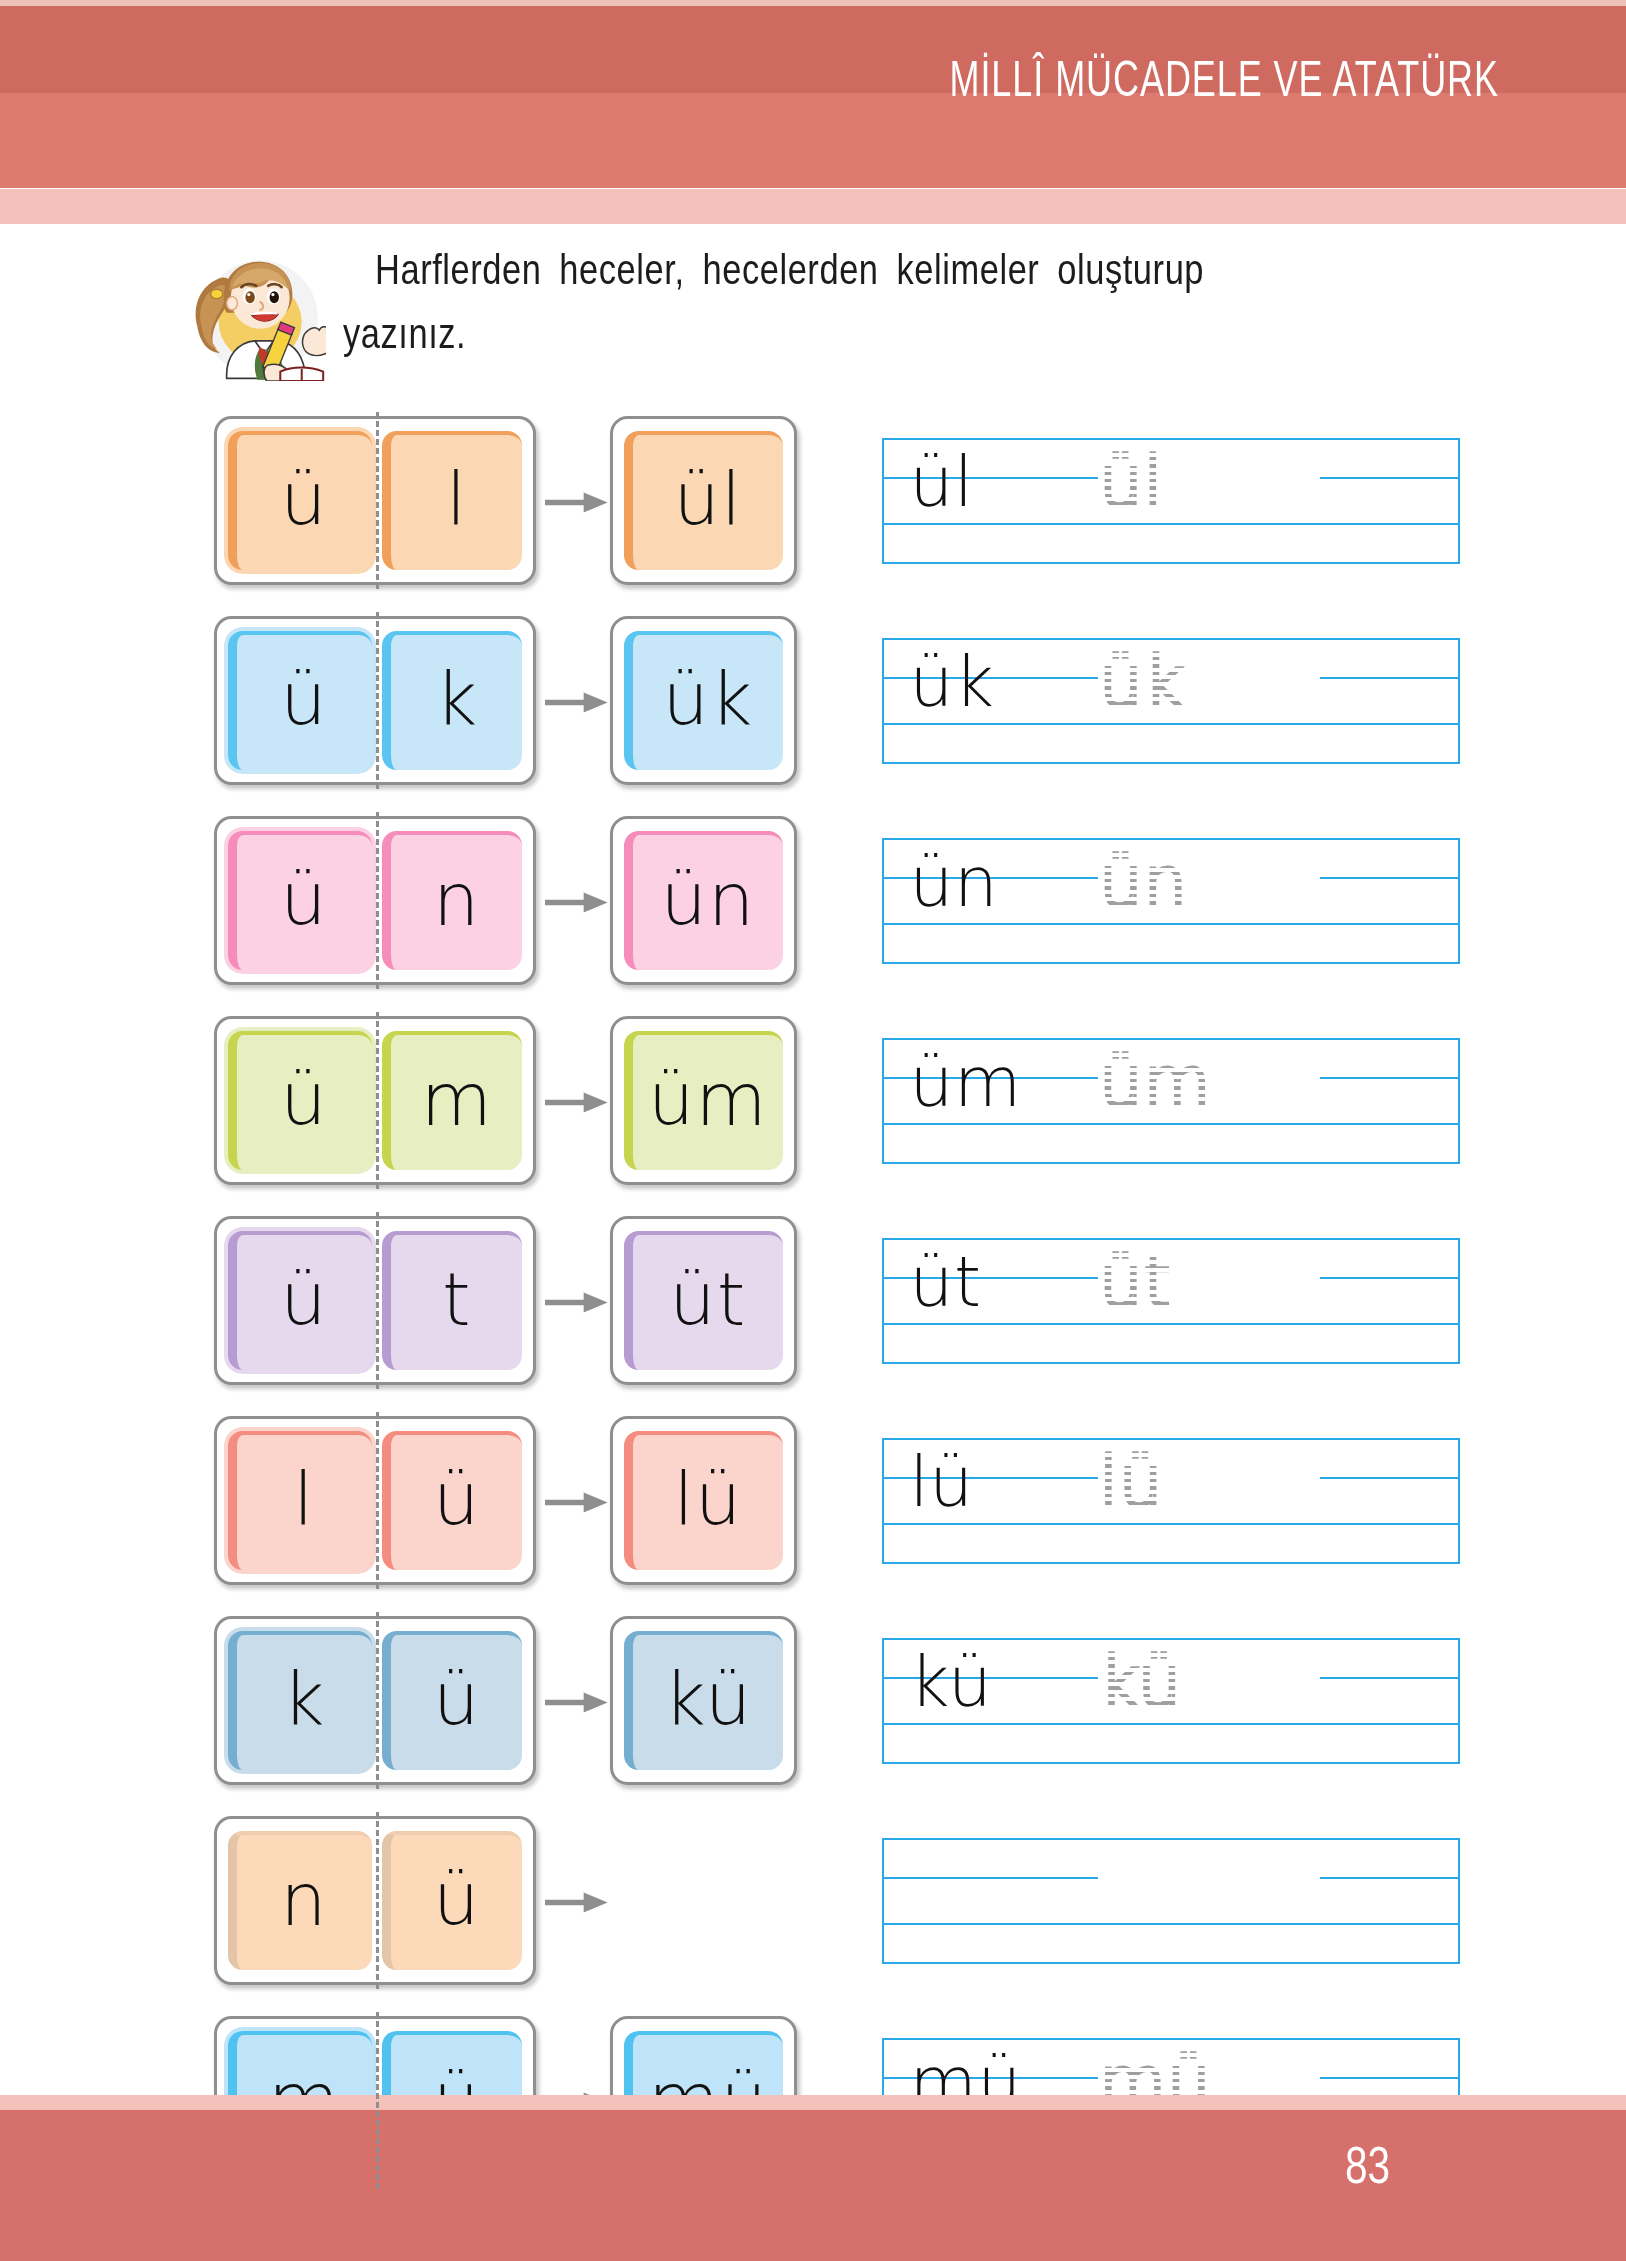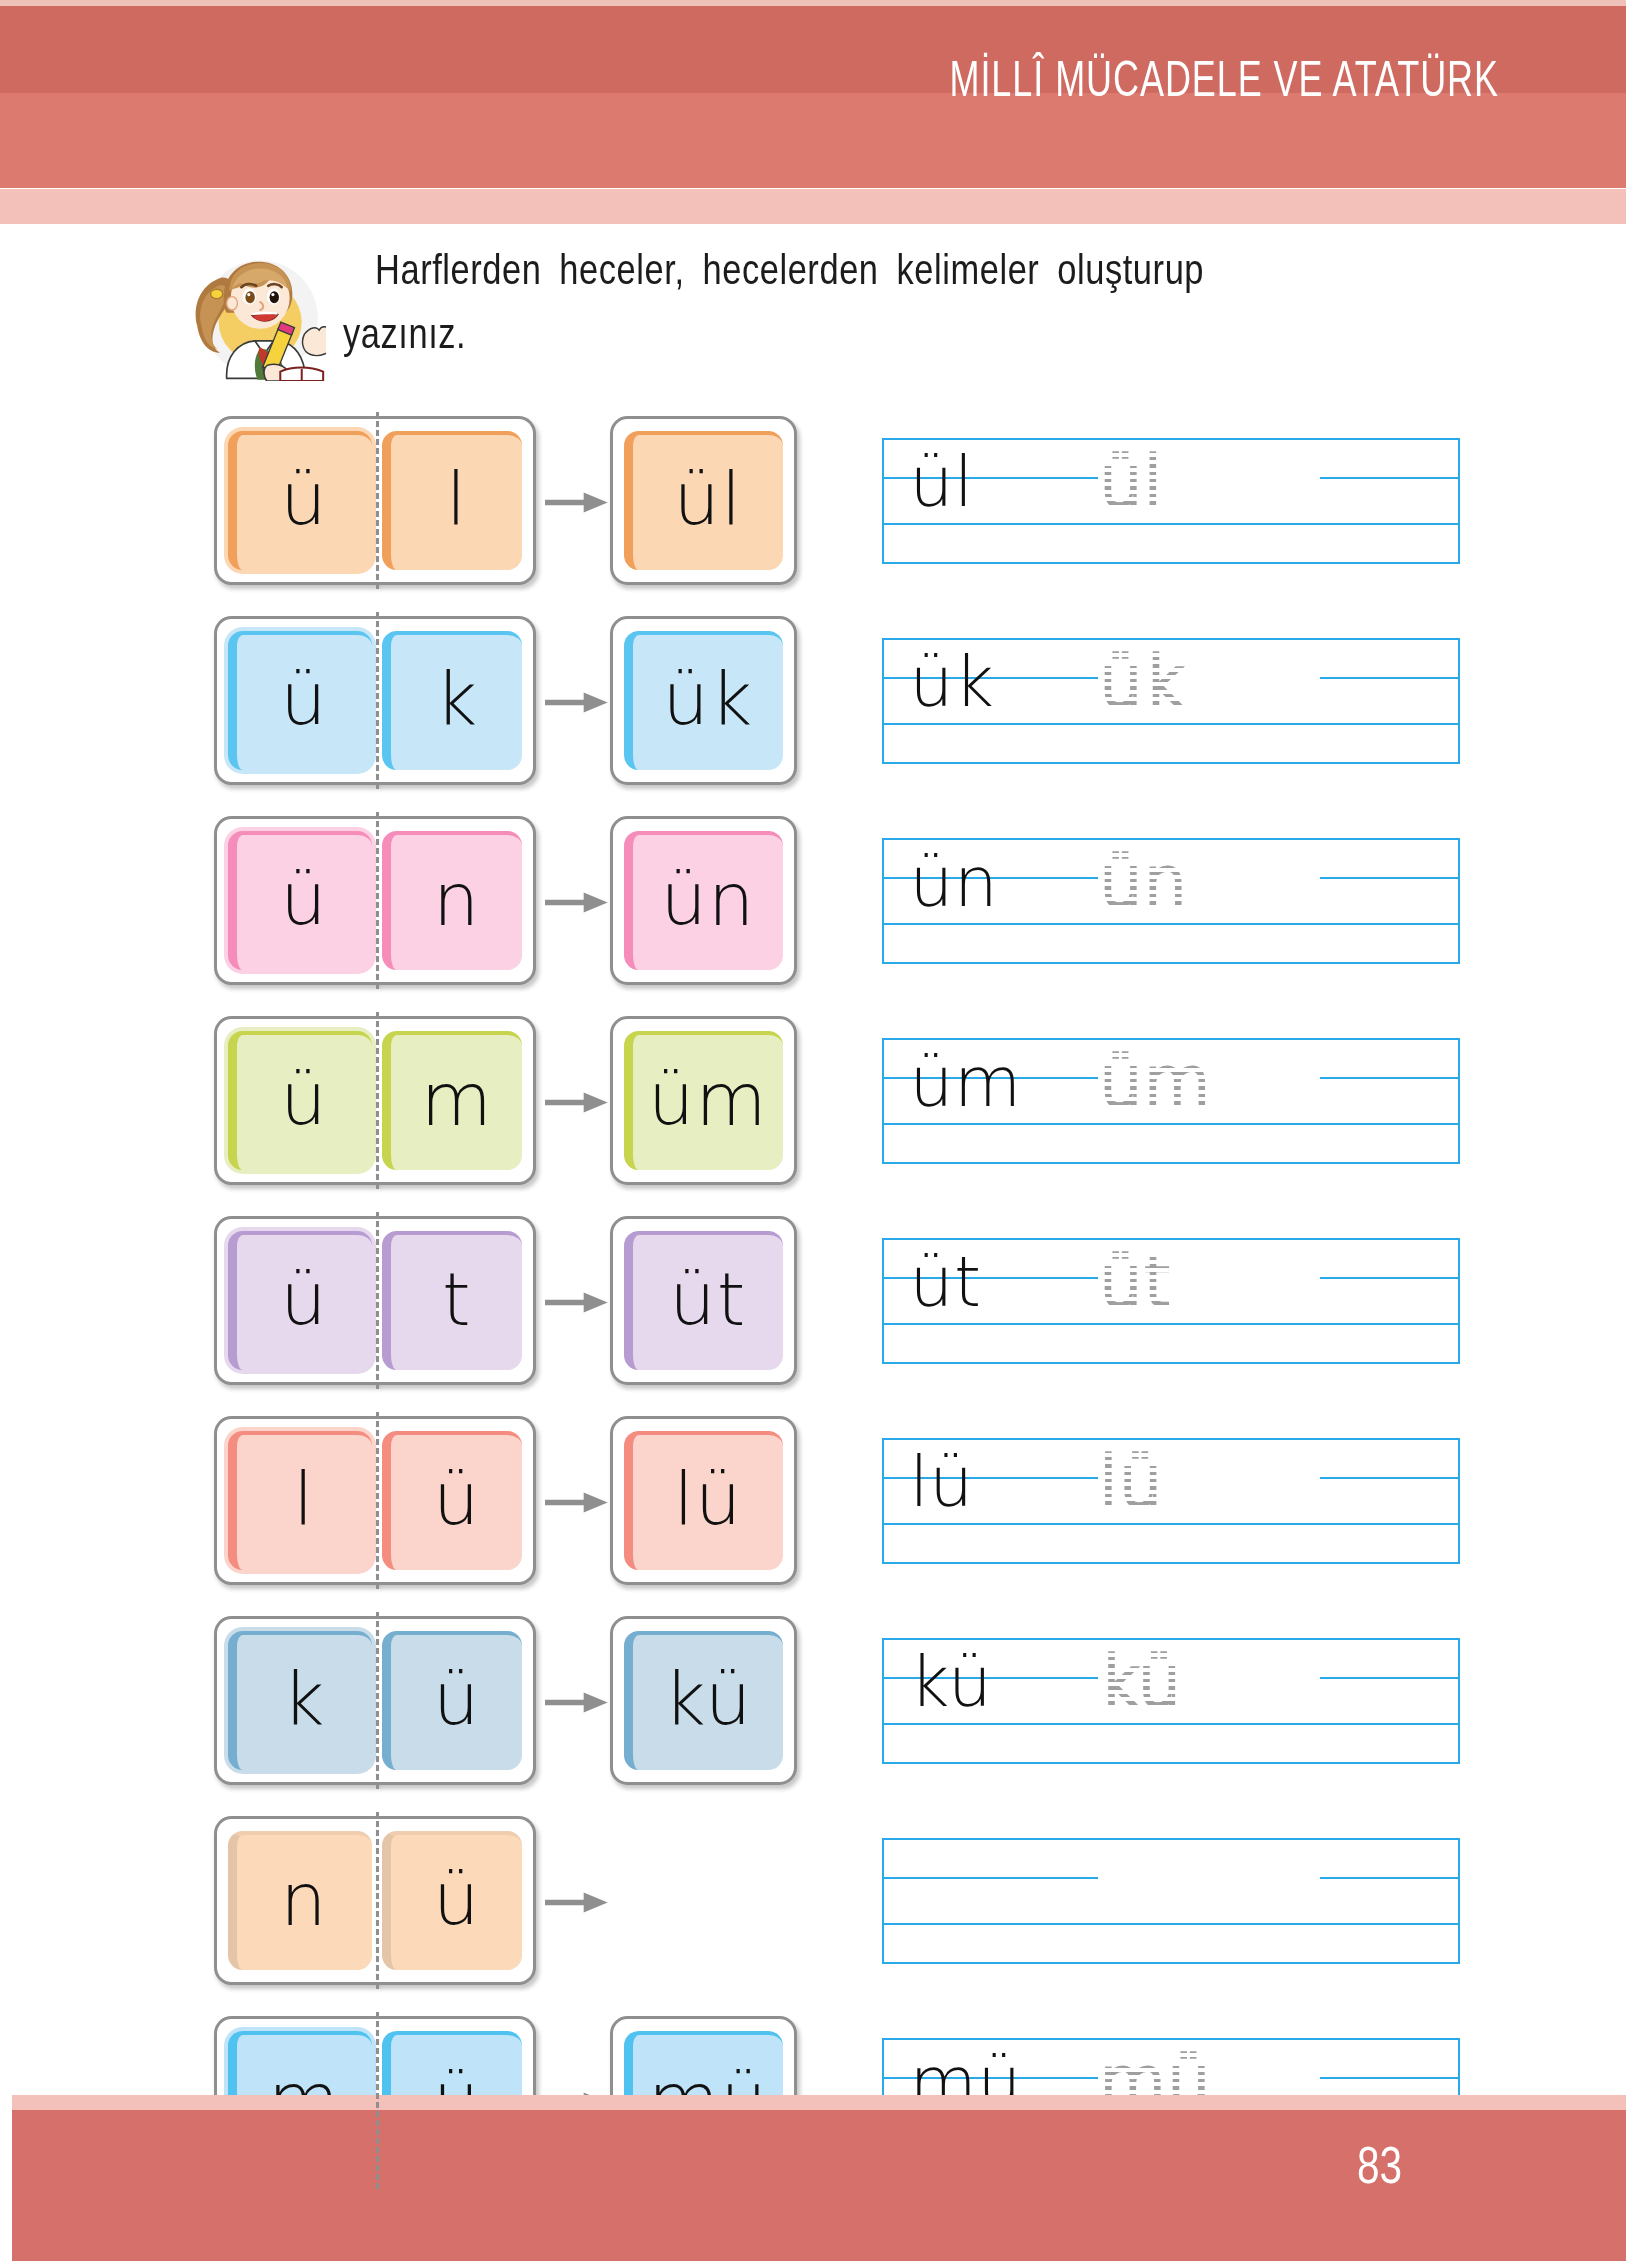--- a/index.html
+++ b/index.html
@@ -53,21 +53,21 @@
     font-weight: 400;
     letter-spacing: 1.3px;
     transform: scaleX(0.72);
     transform-origin: right center;
     white-space: nowrap;
   }
 
   
   .footer {
     position: absolute;
-    left: 12px; top: 2095px;
+    left: 0; top: 2095px;
     width: 1599px; height: 166px;
   }
   .ftr-band-pink {
     position: absolute; left: 0; top: 0;
     width: 1627px; height: 14.8px;
     background: #f3c1b9;
   }
   .ftr-band-coral {
     position: absolute; left: 0; top: 14.8px;
     width: 1627px; height: 151px;

